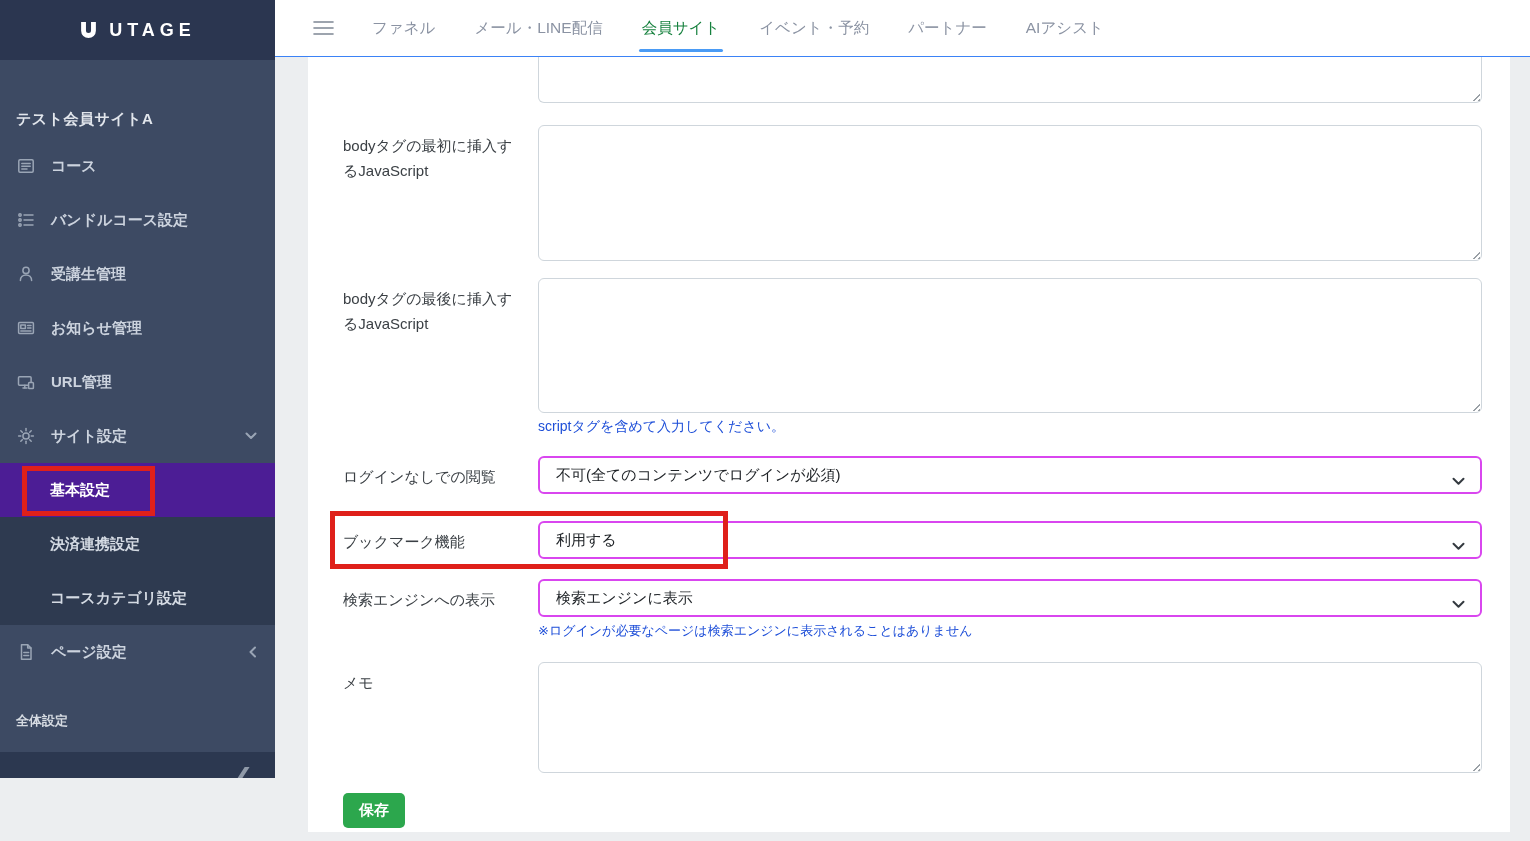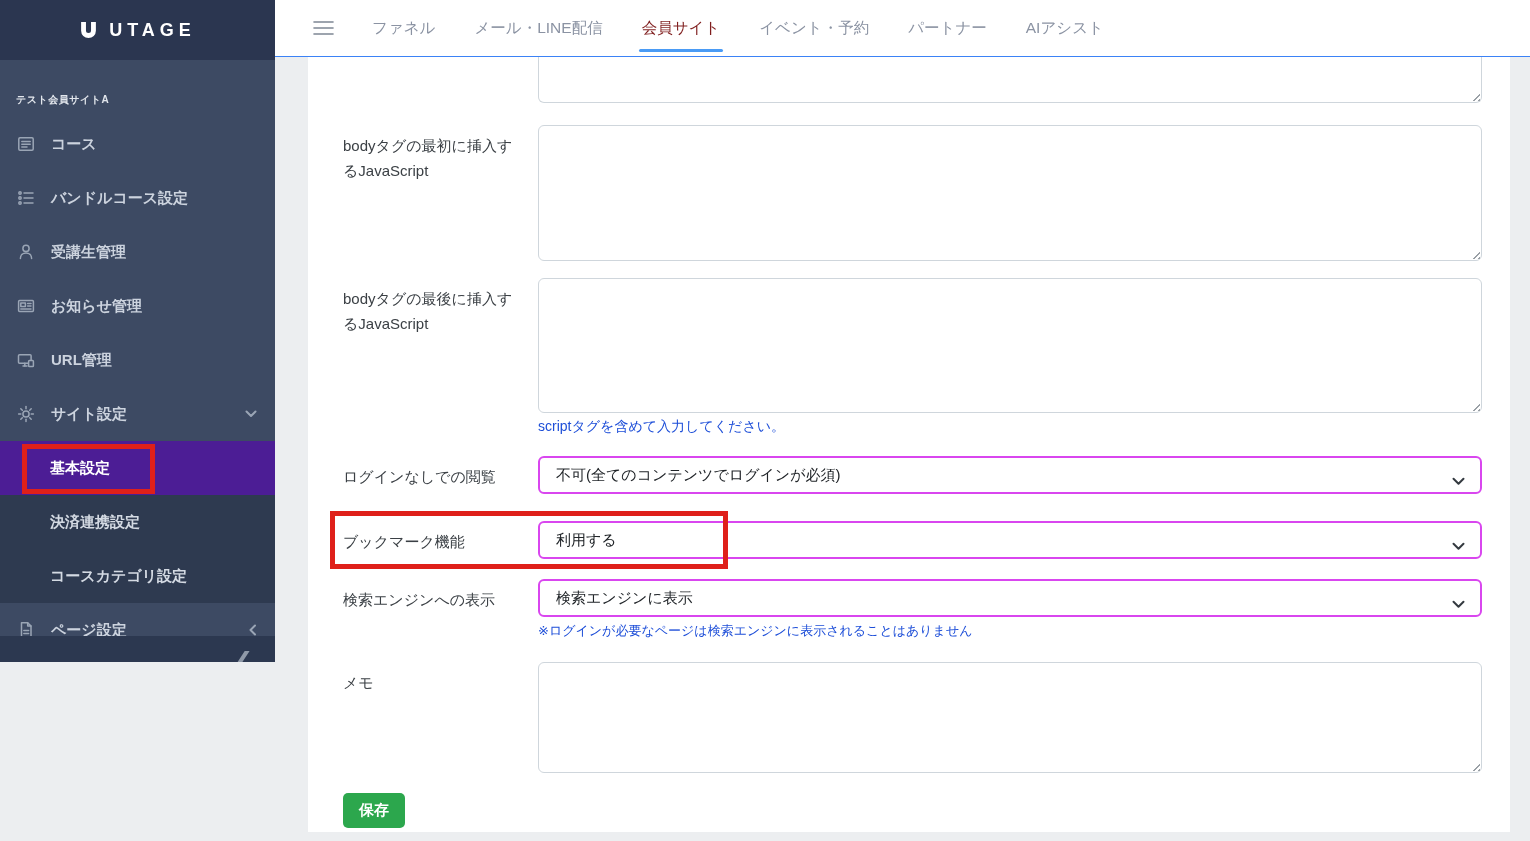--- a/index.html
+++ b/index.html
@@ -1,23 +1,23 @@
 <!DOCTYPE html>
 <html><head>
 <meta charset="utf-8">
 <style>
   * { margin:0; padding:0; box-sizing:border-box; }
   html,body { width:1530px; height:841px; font-family:"Liberation Sans","DejaVu Sans",sans-serif; }
   .app { display:flex; width:1530px; height:841px; overflow:hidden; background:#eceef0; }
 
   
-  .sidebar { width:275px; min-width:275px; height:662px; background:#3d4a63; position:relative; overflow:hidden; }
+  .sidebar { width:275px; min-width:275px; height:778px; background:#3d4a63; position:relative; overflow:hidden; }
   .sb-header { height:60px; background:#2b3650; display:flex; align-items:center; justify-content:center; gap:11px; cursor:pointer; }
   .sb-logo-text { color:#ffffff; font-size:18px; font-weight:700; letter-spacing:5px; }
-  .site-name { padding:33px 16px 0; font-size:10px; font-weight:700; color:#e2e6ec; letter-spacing:0.5px; }
+  .site-name { padding:50px 16px 0; font-size:15px; font-weight:700; color:#e2e6ec; letter-spacing:0.5px; }
   .sb-nav { margin-top:10px; }
   .sb-item { height:54px; display:flex; align-items:center; padding:0 18px 0 16px; gap:15px; font-size:15px; font-weight:600; color:#ccd3de; cursor:pointer; }
   .sb-item .ic { width:20px; display:flex; justify-content:center; }
   .sb-item .chev { margin-left:auto; display:flex; }
   .submenu { background:#2e3a50; }
   .submenu-item { height:54px; display:flex; align-items:center; padding-left:50px; font-size:15px; font-weight:600; color:#d4dae3; cursor:pointer; position:relative; }
   .submenu-item.active { background:#4c1d95; color:#ffffff; }
   .section-label { padding:33px 16px 0; font-size:13px; font-weight:700; color:#d6dbe2; }
   .sb-item.site-list { margin-top:14px;margin-left:16px; }
   .sb-footer { position:absolute; bottom:0; left:0; width:275px; height:26px; background:#2c3850; cursor:pointer; }
@@ -28,21 +28,21 @@
   
   .red-box { position:absolute; border:5px solid #df201a; pointer-events:none; z-index:6; }
   .red-box.sidebar-anno { left:22px; top:3px; width:133px; height:50px; }
   .red-box.form-anno { left:-13px; top:-10px; width:398px; height:58px; }
 
   
   .main { flex:1; display:flex; flex-direction:column; }
   .topnav { height:57px; background:#ffffff; border-bottom:1px solid #3b82f6; display:flex; align-items:center; padding-left:38px; gap:37px; }
   .hamburger { display:flex; cursor:pointer; }
   .tab { font-size:15.5px; color:#8b93a3; cursor:pointer; position:relative; padding:6px 1px; white-space:nowrap; }
-  .tab.active { color:#7f1d1d; }
+  .tab.active { color:#15803d; }
   .tab.active::after { content:""; position:absolute; left:-2px; right:-2px; bottom:-7px; height:3px; background:#4a9bf5; border-radius:2px; }
 
   .content { flex:1; background:#eceef0; padding:0 20px 0 33px; }
   .card { background:#ffffff; height:775px; padding:0 28px 0 35px; overflow:hidden; }
 
   .frow { display:flex; }
   .flabel { width:195px; min-width:195px; padding-top:9px; font-size:15px; color:#3b4045; line-height:1.65; padding-right:12px; }
   .ffield { flex:1; position:relative; }
 
   .ta-wrap { position:relative; }

